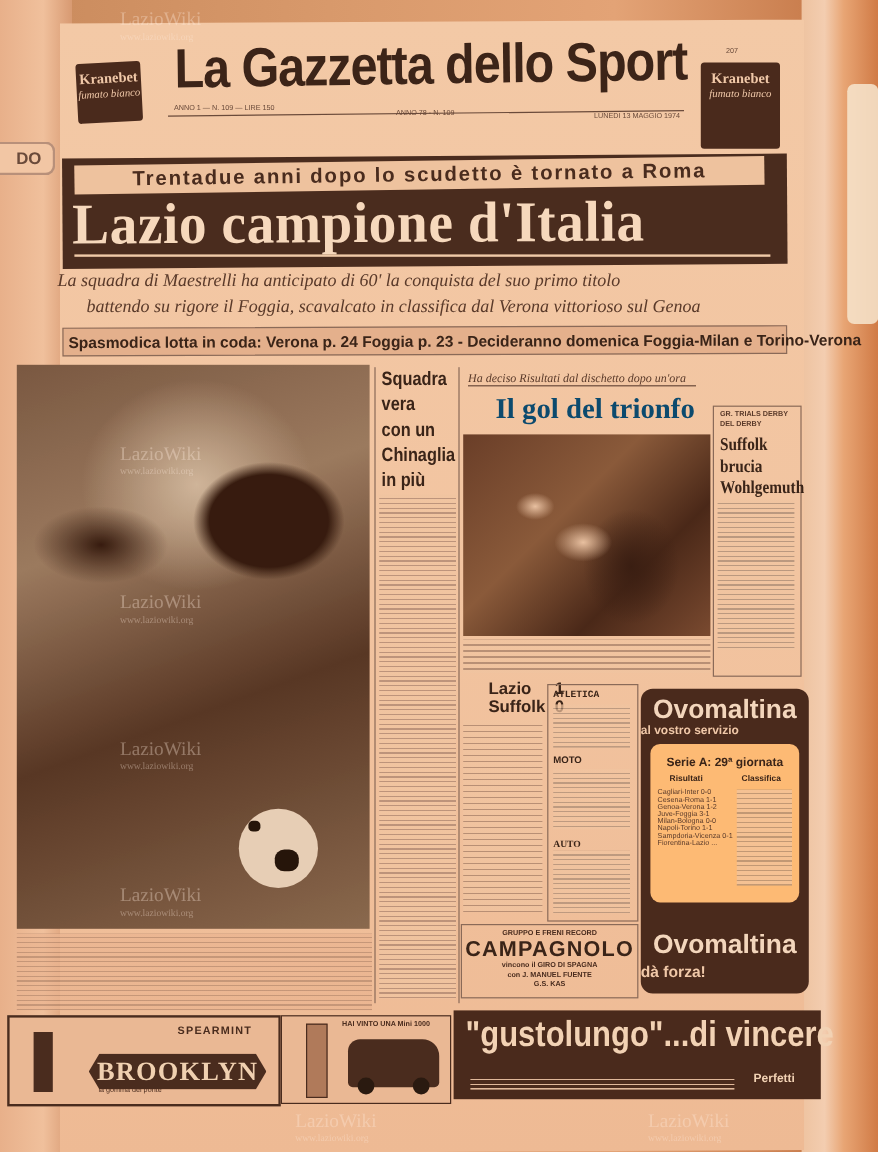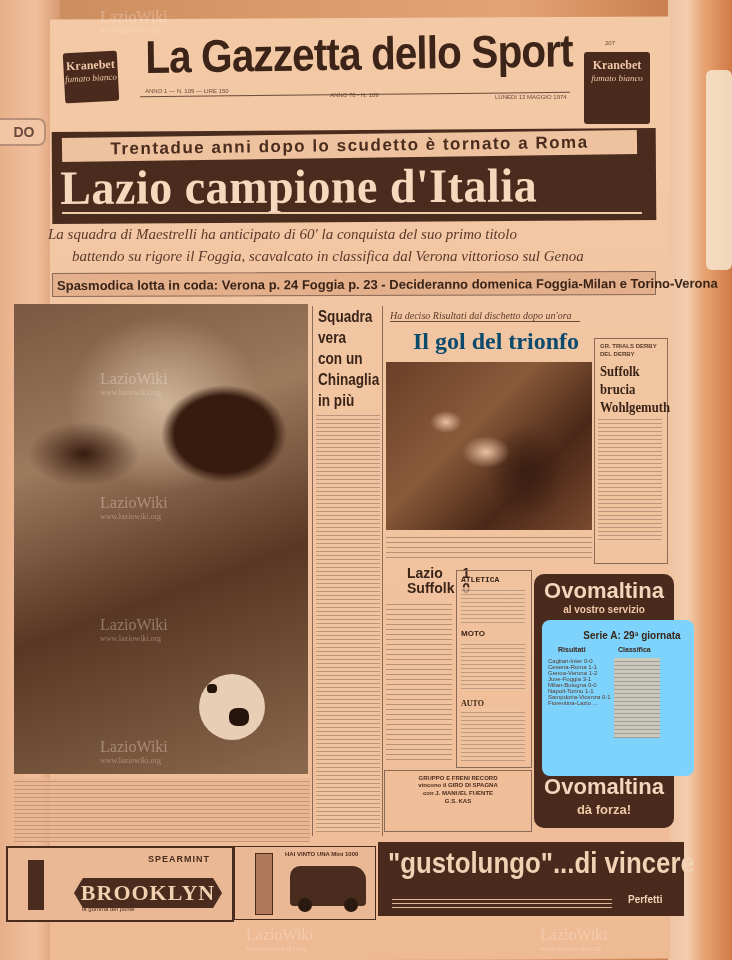--- a/index.html
+++ b/index.html
@@ -88,22 +88,22 @@
   .side-lines{left:598px;top:416px;width:64px;height:126px;
     background:repeating-linear-gradient(180deg,#f0c4a0 0px,#f0c4a0 3px,#a88a74 3px,#a88a74 4px);opacity:.75;}
   
   .campa{left:384px;top:770px;width:146px;height:60px;border:1px solid #8a6a58;text-align:center;}
   .campa .c1{font:bold 6px "Liberation Sans",sans-serif;color:#4a2c1e;display:block;margin-top:4px;}
   .campa .c2{font:bold 18px "Liberation Sans",sans-serif;color:#3a2418;display:block;letter-spacing:1px;line-height:20px;}
   .campa .c3{font:bold 6px "Liberation Sans",sans-serif;color:#4a2c1e;display:block;line-height:8px;}
   
   .ovo{left:534px;top:574px;width:140px;height:254px;background:#4a2a1c;border-radius:10px;}
   .ovo .o-brand{font:bold 22px "Liberation Sans",sans-serif;color:#f3d6bc;text-align:center;display:block;}
-  .ovo .o-sub{font:bold 10px "Liberation Sans",sans-serif;color:#f0c8a8;text-align:center;display:block;}
-  .ovo-inner{left:8px;top:46px;width:124px;height:156px;background:#7dd3fc;border-radius:8px;padding-left:28px;}
+  .ovo .o-sub{font:bold 10px "Liberation Sans",sans-serif;color:#f0c8a8;text-align:left;display:block;}
+  .ovo-inner{left:8px;top:46px;width:124px;height:132px;background:#fdba74;border-radius:8px;}
   .ovo-inner .title{font:bold 10px "Liberation Sans",sans-serif;color:#3a2418;text-align:center;display:block;margin-top:10px;}
   .ovo-inner .h{font:bold 7px "Liberation Sans",sans-serif;color:#3a2418;}
   .ovo-inner .r{font:6px "Liberation Sans",sans-serif;color:#5a3a2a;white-space:nowrap;}
   
   .ad-brooklyn{left:6px;top:846px;width:224px;height:72px;border:2px solid #4a2c1e;background:#eab894;}
   .brooklyn-badge{left:74px;top:878px;width:148px;height:30px;background:#4a2c1e;clip-path:polygon(6% 0,94% 0,100% 50%,94% 100%,6% 100%,0 50%);
     font:bold 22px "Liberation Serif",serif;color:#f0d0b0;display:flex;align-items:center;justify-content:center;letter-spacing:1px;}
   .ad-mini{left:234px;top:846px;width:140px;height:72px;border:1px solid #4a2c1e;background:#eab894;}
   .car{left:290px;top:866px;width:76px;height:40px;background:#4a2c1e;border-radius:10px 14px 4px 4px;}
   .car:before,.car:after{content:"";position:absolute;bottom:-6px;width:14px;height:14px;border-radius:50%;background:#2a1a10;}
@@ -191,20 +191,21 @@
 </div>
 <div class="abs side-title">
   <div>Suffolk</div>
   <div>brucia</div>
   <div>Wohlgemuth</div>
 </div>
 <div class="abs side-lines"></div>
 
 <div class="abs campa">
   <span class="c1">GRUPPO E FRENI RECORD</span>
+  <span class="c2">CAMPAGNOLO</span>
   <span class="c3">vincono il GIRO DI SPAGNA</span>
   <span class="c3">con J. MANUEL FUENTE</span>
   <span class="c3">G.S. KAS</span>
 </div>
 
 <div class="abs ovo">
   <span class="o-brand" style="margin-top:4px;">Ovomaltina</span>
   <span class="o-sub">al vostro servizio</span>
   <div class="abs ovo-inner">
     <span class="title">Serie A: 29ª giornata</span>

